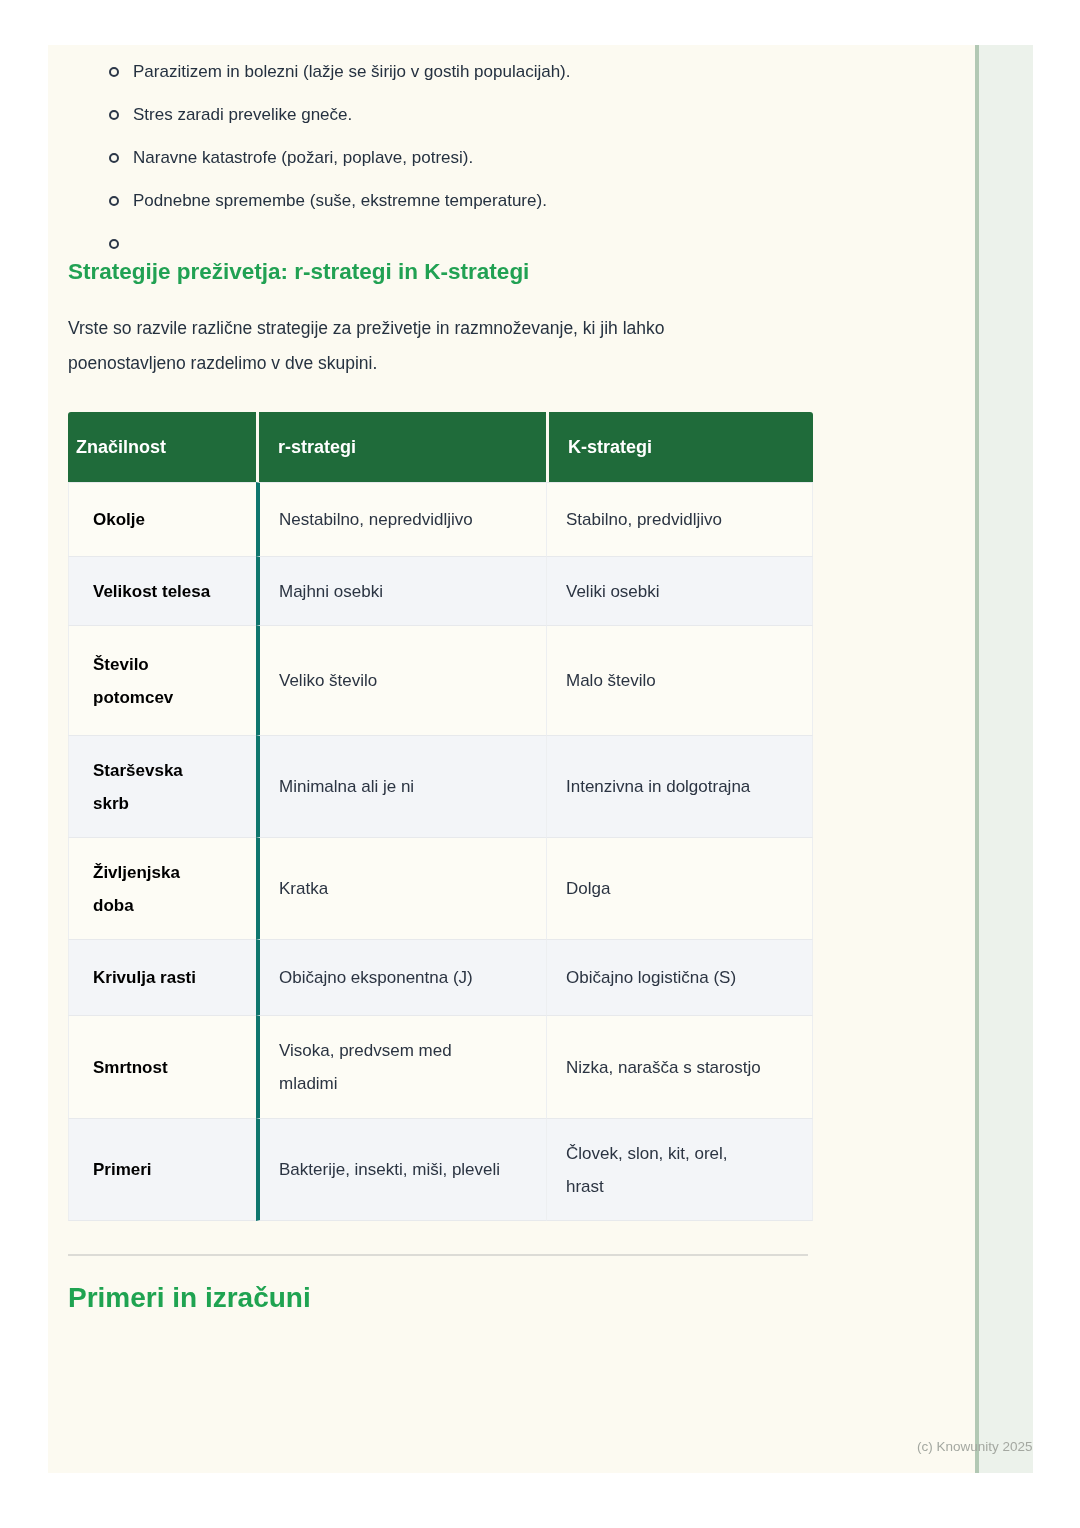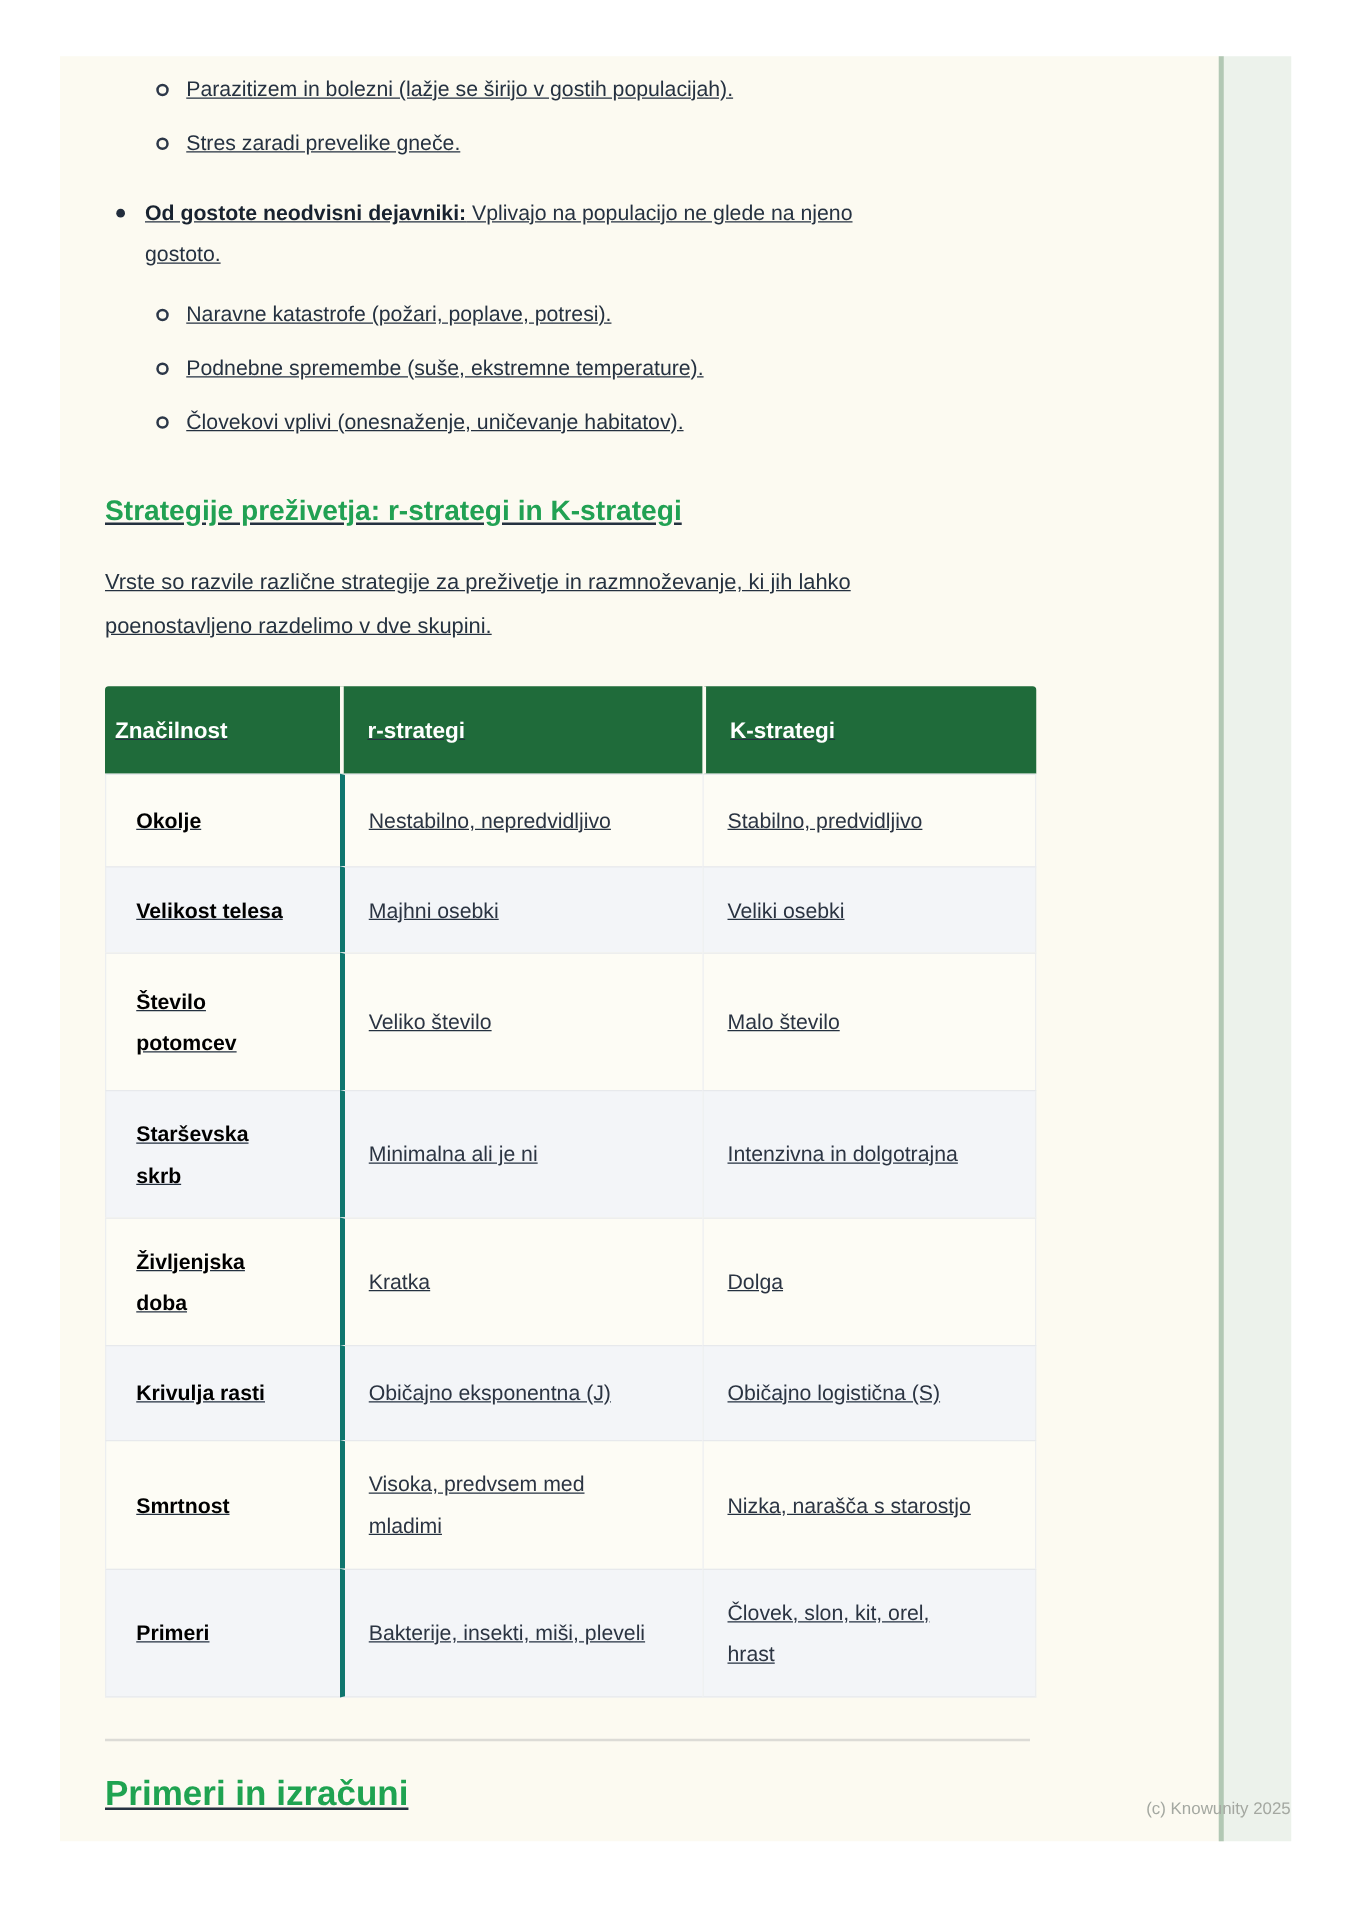--- a/index.html
+++ b/index.html
@@ -16,26 +16,25 @@
     background:#fcfaf1;
   }
   .side-panel {
     position:absolute; left:975px; top:45px;
     width:58px; height:1428px;
     background:#ecf2eb;
     border-left:4px solid #b2c8b4;
   }
   .content {
     position:relative;
-    margin-left:36px;
+    margin-left:20px;
     width:745px;
     padding-top:14px;
     color:#253140;
     font-size:17px;
-    text-decoration:underline;
   }
   ul.sub { list-style:none; }
   ul.sub li {
     position:relative;
     padding-left:65px;
     line-height:26px;
     margin-bottom:17px;
   }
   .ring {
     position:absolute; left:41px; top:8px;
@@ -153,38 +152,32 @@
       <li>
         <span class="ring"></span>
         <span>Parazitizem in bolezni (lažje se širijo v gostih populacijah).</span>
       </li>
       <li>
         <span class="ring"></span>
         <span>Stres zaradi prevelike gneče.</span>
       </li>
     </ul>
 
-    <div class="main-bullet">
-      <span class="dot"></span>
-      <span class="lead">Od gostote neodvisni dejavniki:</span><span> Vplivajo na populacijo ne glede na njeno</span>
-      <span class="line2">gostoto.</span>
-    </div>
 
     <ul class="sub">
       <li>
         <span class="ring"></span>
         <span>Naravne katastrofe (požari, poplave, potresi).</span>
       </li>
       <li>
         <span class="ring"></span>
         <span>Podnebne spremembe (suše, ekstremne temperature).</span>
       </li>
       <li>
         <span class="ring"></span>
-        <span>Človekovi vplivi (onesnaženje, uničevanje habitatov).</span>
       </li>
     </ul>
 
     <h3 class="section-heading">Strategije preživetja: r-strategi in K-strategi</h3>
 
     <p class="intro">
       <span>Vrste so razvile različne strategije za preživetje in razmnoževanje, ki jih lahko</span>
       <span>poenostavljeno razdelimo v dve skupini.</span>
     </p>
 

